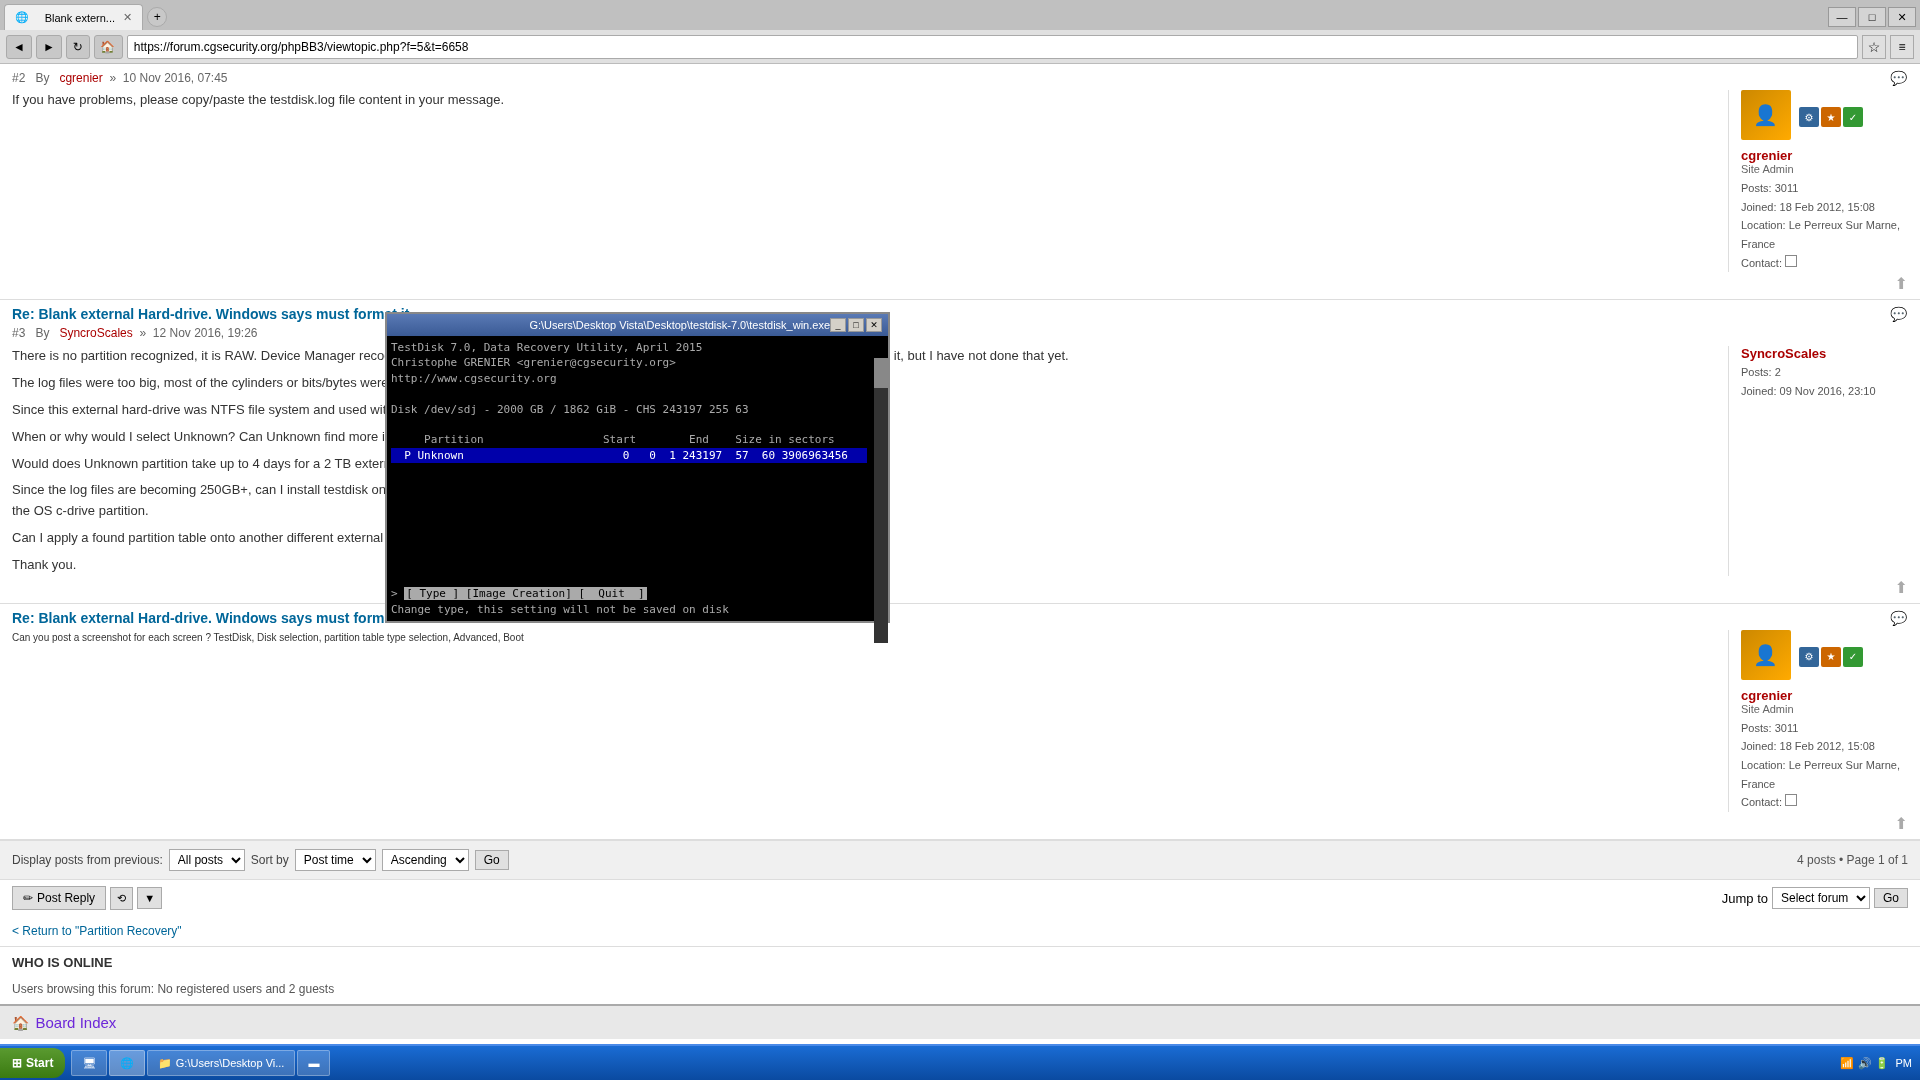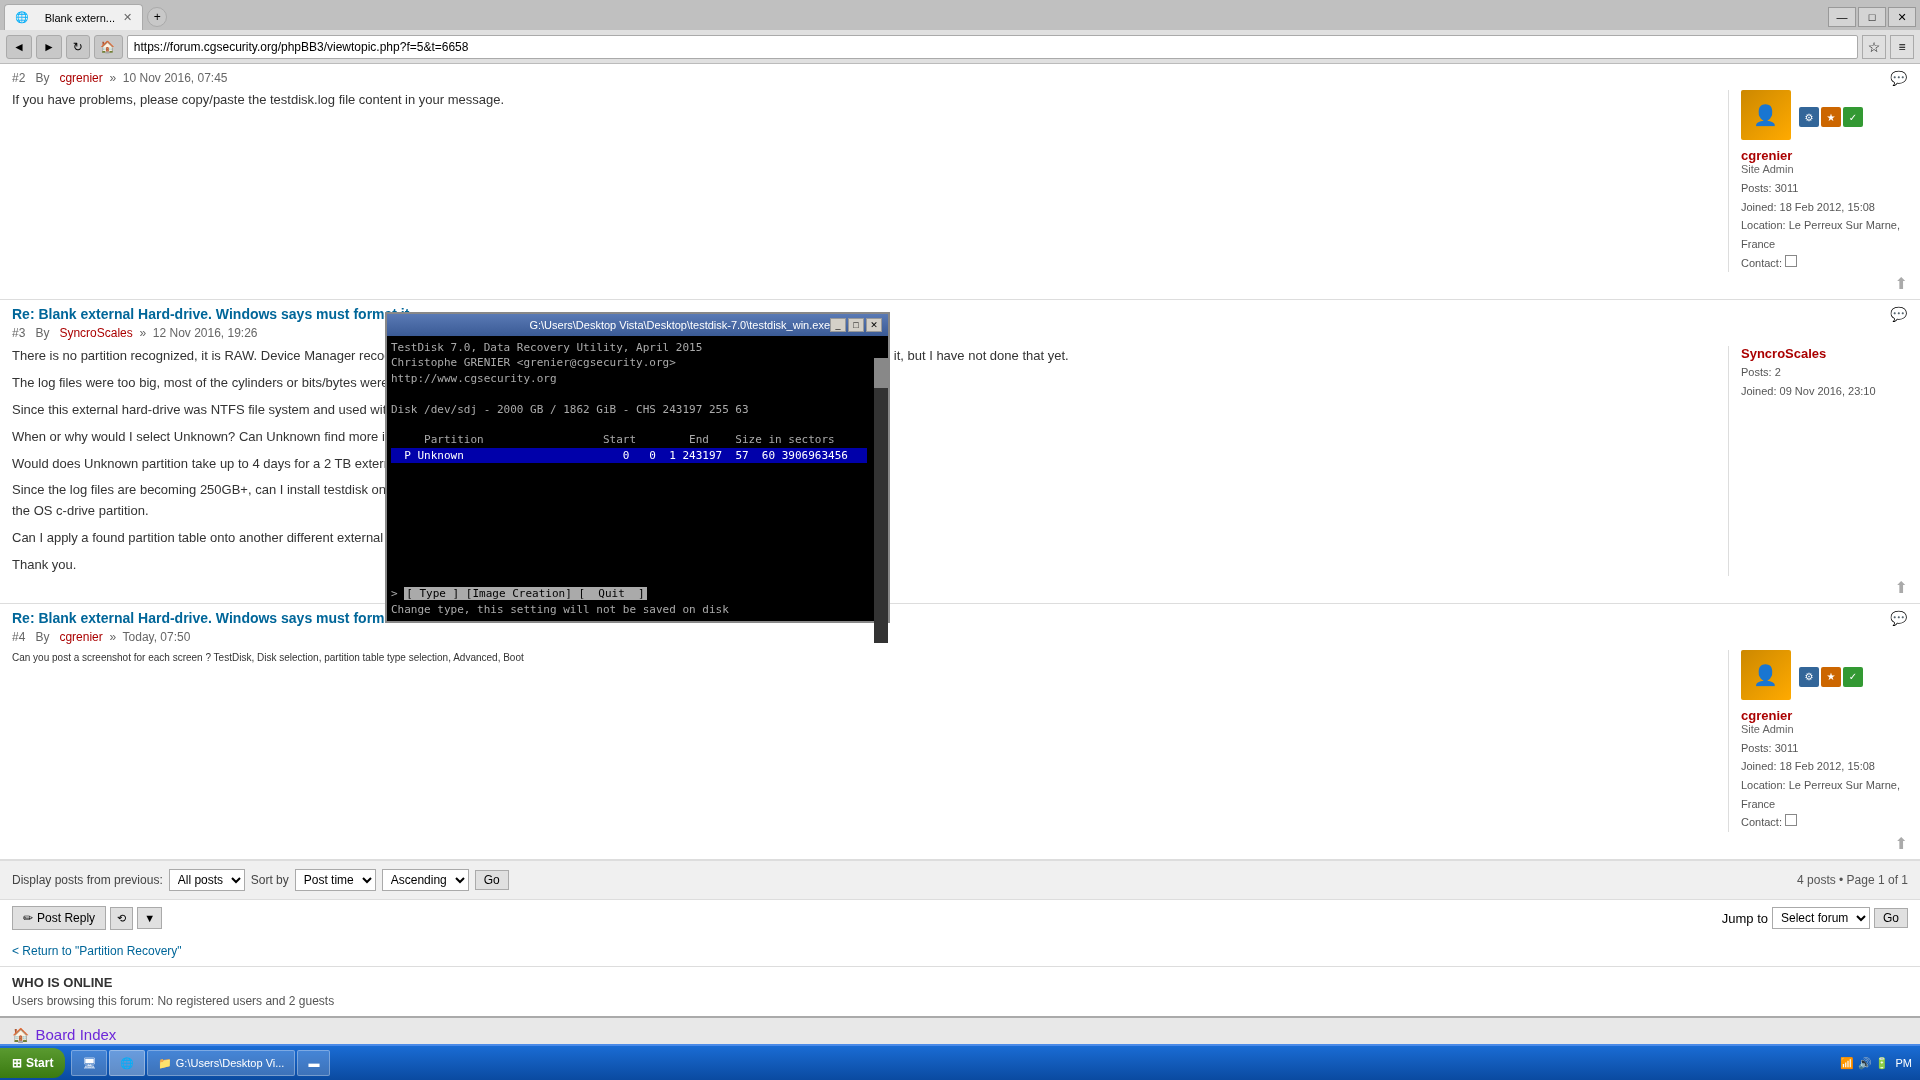--- a/index.html
+++ b/index.html
@@ -41,21 +41,21 @@
     .small-btn { background: #e0e0e0; border: 1px solid #aaa; padding: 4px 6px; font-size: 11px; cursor: pointer; }
     .jump-to { display: flex; align-items: center; gap: 4px; }
     .jump-select { font-size: 12px; padding: 2px 4px; border: 1px solid #aaa; background: white; }
 
     
     .return-link { padding: 8px 12px; font-size: 12px; }
     .return-link a { color: #006699; text-decoration: none; }
 
     
     .who-online { padding: 8px 12px; border-top: 1px solid #ddd; }
-    .who-title { font-weight: bold; font-size: 13px; color: #333; margin-bottom: 4px; }
+    .who-title { font-weight: bold; font-size: 13px; color: #333; margin-bottom: 12px; }
     .who-text { font-size: 12px; color: #555; }
 
     
     .footer-nav { background: #e8e8e8; border-top: 2px solid #aaa; padding: 8px 12px; display: flex; align-items: center; }
     .board-index-link { color: #6d28d9; font-size: 15px; text-decoration: none; display: flex; align-items: center; gap: 4px; }
 
     
     .page-footer { background: #f5f5f5; border-top: 1px solid #ddd; padding: 8px; text-align: center; font-size: 11px; color: #666; }
     .footer-links { display: flex; justify-content: center; align-items: center; gap: 12px; font-size: 12px; padding: 4px; }
     .footer-links a { color: #006699; text-decoration: none; }
@@ -192,29 +192,20 @@
       <span style="color:#aaa;font-size:16px;">⬆</span>
     </div>
   </div>
 
   <div style="background:white;padding:6px 12px;border-bottom:1px solid #ddd;">
     <div style="display:flex;justify-content:space-between;align-items:center;margin-bottom:4px;">
       <div style="font-size:14px;font-weight:bold;color:#333;">
         <a href="#" style="color:#006699;text-decoration:none;">Re: Blank external Hard-drive. Windows says must format it.</a>
       </div>
       <span style="color:#888;font-size:14px;cursor:pointer;">💬</span>
-    </div>
-    <div style="font-size:12px;color:#666;margin-bottom:6px;">
-      <span>#4</span>
-      &nbsp;
-      <span>By</span>
-      &nbsp;
-      <a href="#" style="color:#aa0000;text-decoration:none;">cgrenier</a>
-      &nbsp;»&nbsp;
-      <span>Today, 07:50</span>
     </div>
     <div style="display:flex;">
       <div style="flex:1;font-size:10px;color:#333;line-height:1.5;">
         <span>Can you post a screenshot for each screen ? TestDisk, Disk selection, partition table type selection, Advanced, Boot</span>
       </div>
       <div style="width:180px;min-width:180px;border-left:1px solid #ddd;padding-left:12px;">
         <div style="display:flex;align-items:center;margin-bottom:4px;">
           <div class="avatar-placeholder" style="width:50px;height:50px;margin-right:8px;border-radius:2px;">👤</div>
           <div style="display:flex;gap:2px;">
             <div style="width:20px;height:20px;background:#336699;border-radius:2px;display:flex;align-items:center;justify-content:center;color:white;font-size:10px;">⚙</div>

